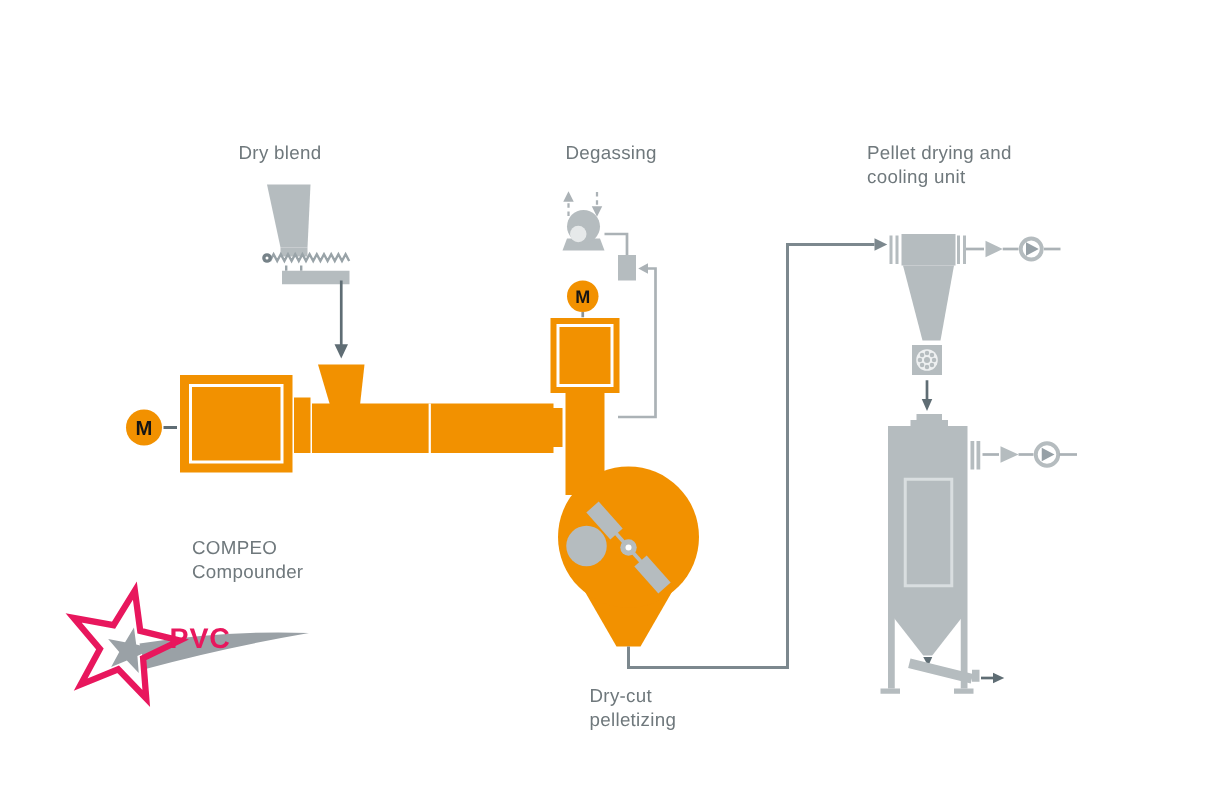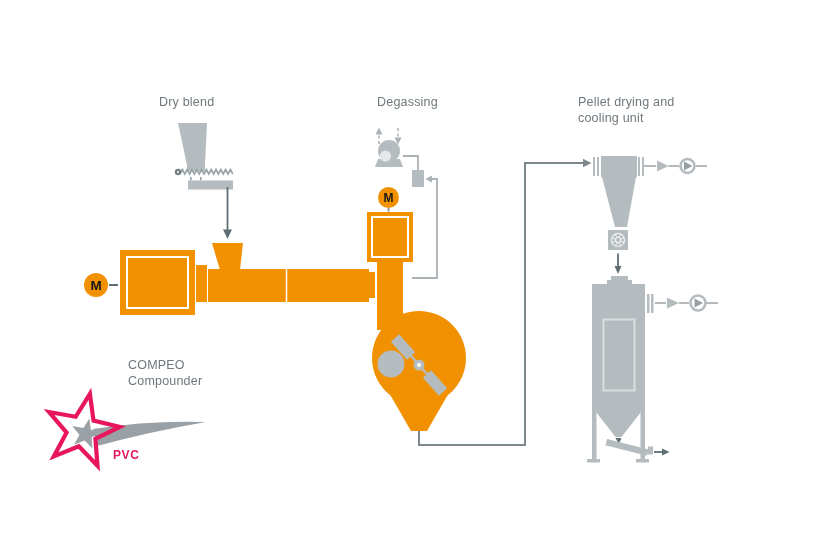--- a/index.html
+++ b/index.html
@@ -12,21 +12,21 @@
     position:absolute;font-size:12.5px;line-height:16px;color:#6F787C;
     white-space:pre-line;letter-spacing:0.2px;
   }
   .motor{
     position:absolute;background:#F29100;border-radius:50%;
     color:#151515;font-weight:bold;display:flex;align-items:center;justify-content:center;
   }
   .motor.big{left:84px;top:273px;width:24px;height:24px;font-size:13.5px;}
   .motor.small{left:378px;top:187px;width:21px;height:21px;font-size:12px;}
   .logo-pvc{
-    position:absolute;left:113px;top:448px;font-size:12px;font-weight:bold;
+    position:absolute;left:113px;top:416px;font-size:19px;font-weight:bold;
     color:#E8175D;letter-spacing:0.6px;
   }
   .logo-compound{
     position:absolute;left:113px;top:451px;font-size:15.5px;font-weight:400;
     color:#A9AEB2;letter-spacing:0.8px;
   }
 </style>
 </head>
 <body>
 
@@ -185,19 +185,21 @@
       <polygon points="89.9,393.8 93.5,420.6 119.8,427 95.4,438.8 97.5,465.7 78.8,446.2 53.8,456.4 66.6,432.6 49.1,412 75.7,416.8" fill="none" stroke="#E8175D" stroke-width="4.2" stroke-linejoin="miter"></polygon>
     </g>
   </svg>
 
   <div class="lbl" style="left:159px;top:94px;">Dry blend</div>
   <div class="lbl" style="left:377px;top:94px;">Degassing</div>
   <div class="lbl" style="left:578px;top:94px;">Pellet drying and
 cooling unit</div>
   <div class="lbl" style="left:128px;top:333px;margin-top:24px;">COMPEO
 Compounder</div>
+  <div class="lbl" style="left:393px;top:456px;">Dry-cut
+pelletizing</div>
 
   <div class="motor big">M</div>
   <div class="motor small">M</div>
 
   <div class="logo-pvc">PVC</div>
 
 </div>
 
 </body></html>

